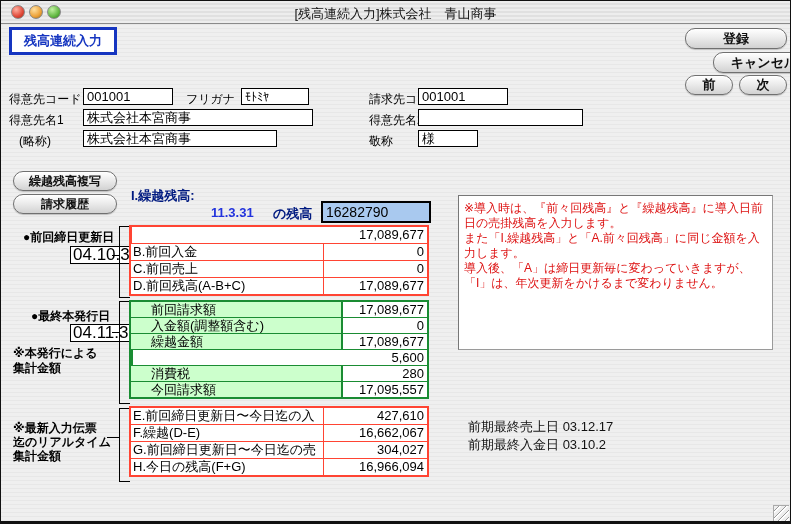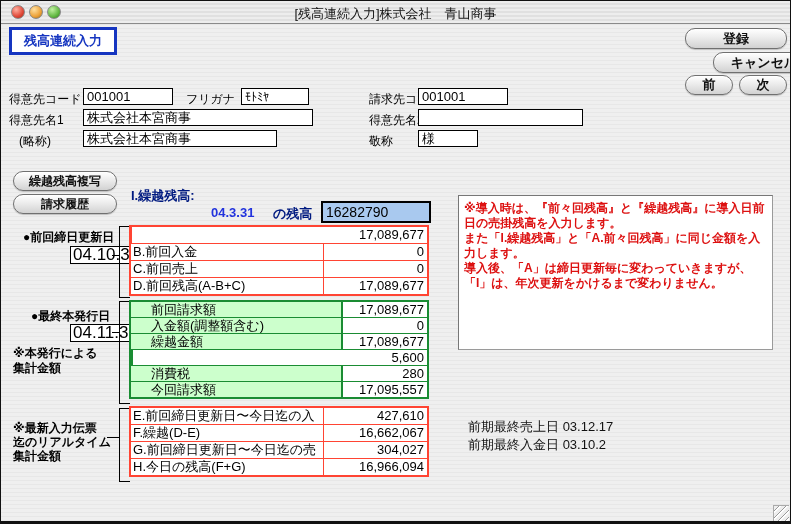--- a/index.html
+++ b/index.html
@@ -73,21 +73,21 @@
   .tlabel { width:188px; padding:0 2px; font-size:13px; color:#000; overflow:hidden; }
   .tvalue { flex:1; text-align:right; padding:0 3px; font-size:13px; color:#000; background:#fff; }
   .sec-red .tvalue   { border-left:1px solid var(--section-border-red,#ff4433); }
   .sec-green .tvalue { border-left:2px solid var(--section-border-green,#1a8c33); }
   .sec-green .tlabel { background:var(--green-label-bg,#ccffcc);padding-left:20px; }
 
   .notebox {
     position:absolute; left:457px; top:171px; width:303px; height:143px;
     background:#fff; border:1px solid #9a9a9a; border-top-color:#777; border-left-color:#777;
     color:var(--note-text-red,#dd1111); font-size:12px; line-height:15px;
-    padding:5px 5px; white-space:pre-line;font-weight:bold;
+    padding:5px 5px; white-space:pre-line;
   }
   .footline { position:absolute; left:467px; font-size:13px; color:#111; white-space:nowrap; }
   .resize-grip {
     position:absolute; left:772px; top:481px; width:15px; height:15px;
     border-left:1px solid #aaa; border-top:1px solid #aaa; background:#eee; cursor:nwse-resize;
     background-image:repeating-linear-gradient(135deg,transparent 0 3px,#999 3px 4px,#fff 4px 5px);
   }
 </style>
 </head>
 <body>
@@ -123,21 +123,21 @@
 
     <span class="flabel" style="left:18px; top:109px;">(略称)</span>
     <input class="finput" style="left: 82px; top: 106px; width: 186px;" value="株式会社本宮商事">
     <span class="flabel" style="left:368px; top:109px;">敬称</span>
     <input class="finput" style="left: 417px; top: 106px; width: 52px;" value="様">
 
     <button class="btn btn-copy">繰越残高複写</button>
     <button class="btn btn-history">請求履歴</button>
 
     <span class="carry-label" style="left:130px; top:163px;">I.繰越残高:</span>
-    <span class="carry-label carry-date" style="left:210px; top:181px;">04.3.31</span>
+    <span class="carry-label carry-date" style="left:210px; top:181px;">11.3.31</span>
     <span class="carry-label" style="left:272px; top:181px;">の残高</span>
     <input class="carry-input" value="16282790" style="">
 
     <span class="ann" style="left:22px; top:205px;">●前回締日更新日</span>
     <div class="datebox" style="left:28px; top:222px;">04.10.31</div>
     <div class="bracket" style="top:202px; height:70px;"></div>
     <div class="connector" style="left:111px; top:231px; width:7px;"></div>
 
     <span class="ann" style="left:30px; top:284px;">●最終本発行日</span>
     <div class="datebox" style="left:28px; top:300px;">04.11.30</div>

